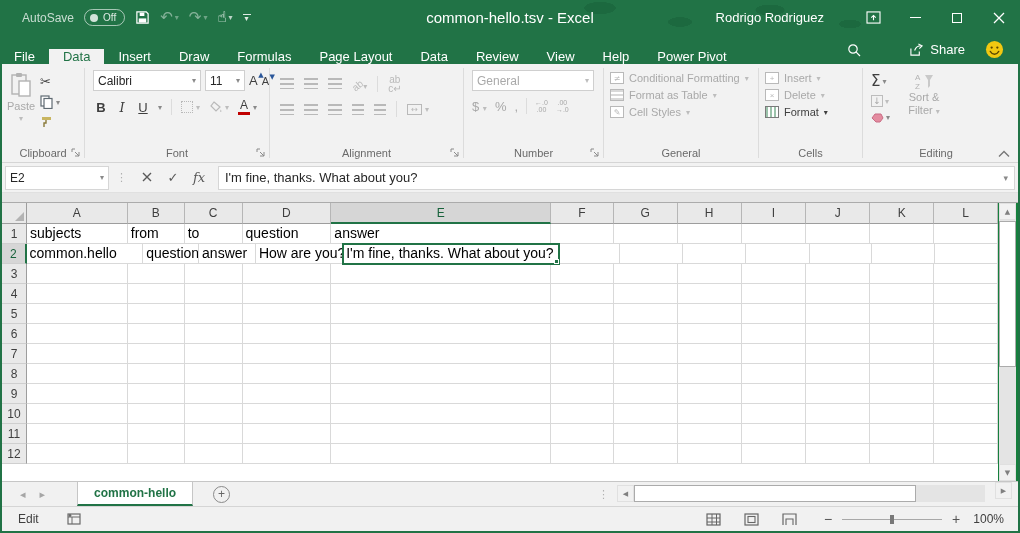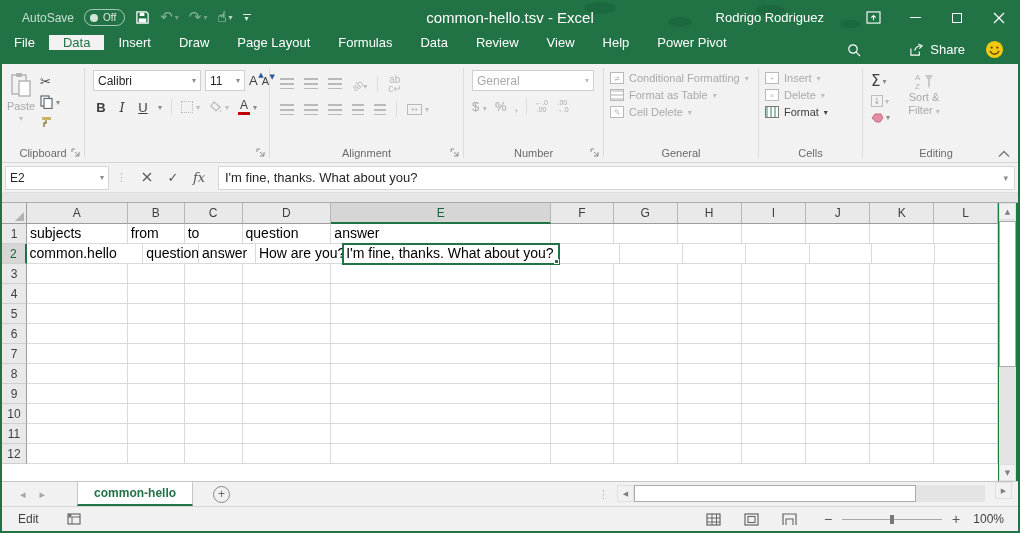--- a/index.html
+++ b/index.html
@@ -245,27 +245,27 @@
         </span>
       <span class="wbtn">
         <svg width="12" height="12" viewBox="0 0 12 12">
             <path d="M1 1l10 10M11 1 1 11" stroke="#fff" stroke-width="1.3"></path>
           </svg>
       </span>
     </div>
   </div>
 
   <div class="tabrow">
-    <div style="display:flex;align-items:flex-start;">
+    <div style="display:flex;align-items:flex-end;">
         <div class="rtab file">File</div>
         <div class="rtab active">Data</div>
         <div class="rtab">Insert</div>
         <div class="rtab">Draw</div>
+        <div class="rtab">Formulas</div>
         <div class="rtab">Page Layout</div>
-        <div class="rtab">Formulas</div>
         <div class="rtab">Data</div>
         <div class="rtab">Review</div>
         <div class="rtab">View</div>
         <div class="rtab">Help</div>
         <div class="rtab">Power Pivot</div>
       </div>
     <div class="tellme">
       <svg width="14" height="14" viewBox="0 0 14 14">
           <circle cx="6" cy="6" r="4.2" fill="none" stroke="#fff" stroke-width="1.2"></circle>
           <path d="M9.2 9.2 13 13" stroke="#fff" stroke-width="1.2"></path>
@@ -358,20 +358,21 @@
           <span class="car dis ico">▾</span>
         </span>
         <span style="display:inline-flex;align-items:center;gap:3px;">
           <span class="fcolor">
               <span class="en" style="font-size:12px;">A</span>
               <span class="bar"></span>
             </span>
           <span class="car ico">▾</span>
         </span>
       </div>
+      <span class="gl">Font</span>
       <svg class="launcher" viewBox="0 0 10 10">
           <path d="M1 1v3M1 1h3" stroke="#8a8a8a" fill="none"></path>
           <path d="M4 4l4 4M8 4v4H4" stroke="#8a8a8a" fill="none"></path>
         </svg>
     </div>
     <div class="gsep"></div>
 
     <div class="g g-align">
       <div class="al-r">
         <span class="lines"></span>
@@ -431,21 +432,21 @@
           <span>Conditional Formatting</span>
             <span class="car dis ico">▾</span>
         </div>
         <div class="row dis">
           <span class="mini-ico" style="background:repeating-linear-gradient(#d9d9d9 0 2px,#fff 2px 4px);"></span>
           <span>Format as Table</span>
             <span class="car dis ico">▾</span>
         </div>
         <div class="row dis">
           <span class="mini-ico">✎</span>
-          <span>Cell Delete</span>
+          <span>Cell Styles</span>
             <span class="car dis ico">▾</span>
         </div>
       </div>
       <span class="gl">General</span>
     </div>
     <div class="gsep"></div>
 
     <div class="g g-cells">
       <div class="stack">
         <div class="row dis">

